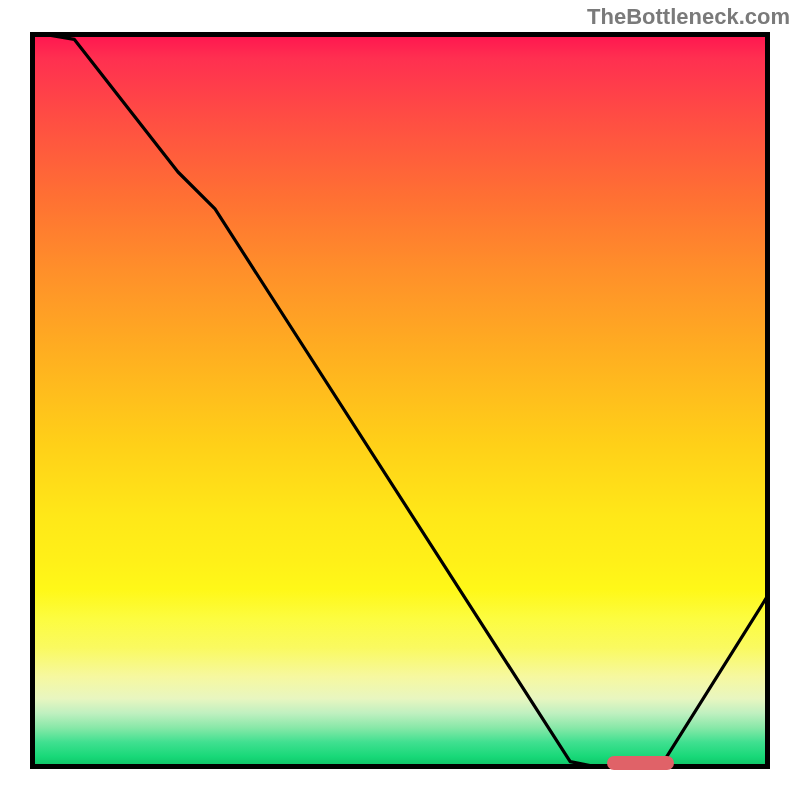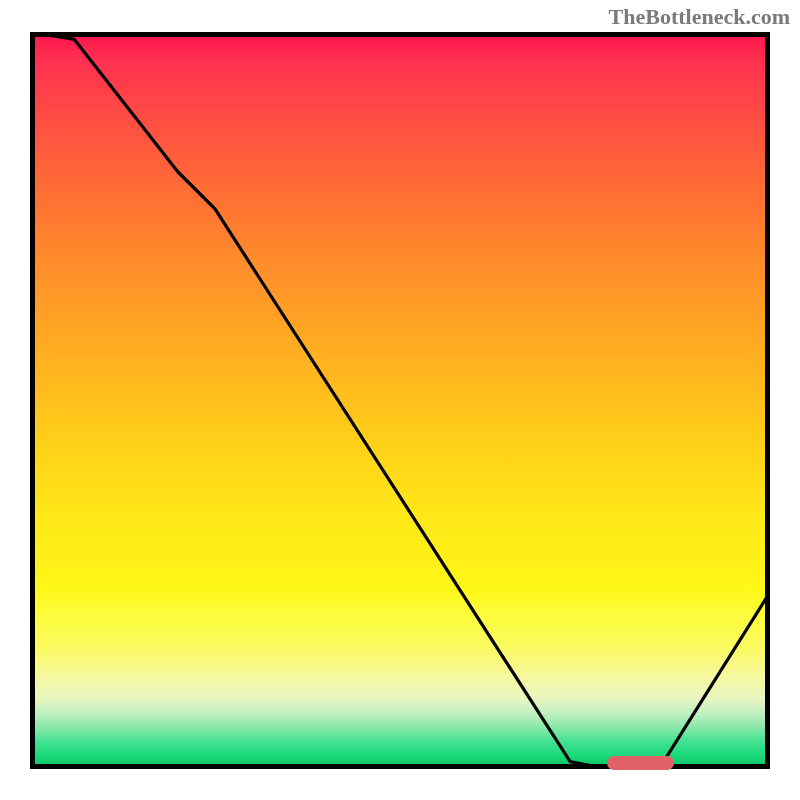--- a/index.html
+++ b/index.html
@@ -11,21 +11,21 @@
     position: relative;
     overflow: hidden;
   }
   .watermark {
     position: absolute;
     top: 4px;
     right: 10px;
     font-size: 22px;
     font-weight: bold;
     color: #7a7a7a;
-    font-family: Liberation Serif, serif;
+    font-family: Liberation Sans, sans-serif;
     z-index: 10;
   }
   .chart-area {
     position: absolute;
     top: 32px;
     left: 30px;
     width: 740px;
     height: 737px;
   }
   .plot-bg {

